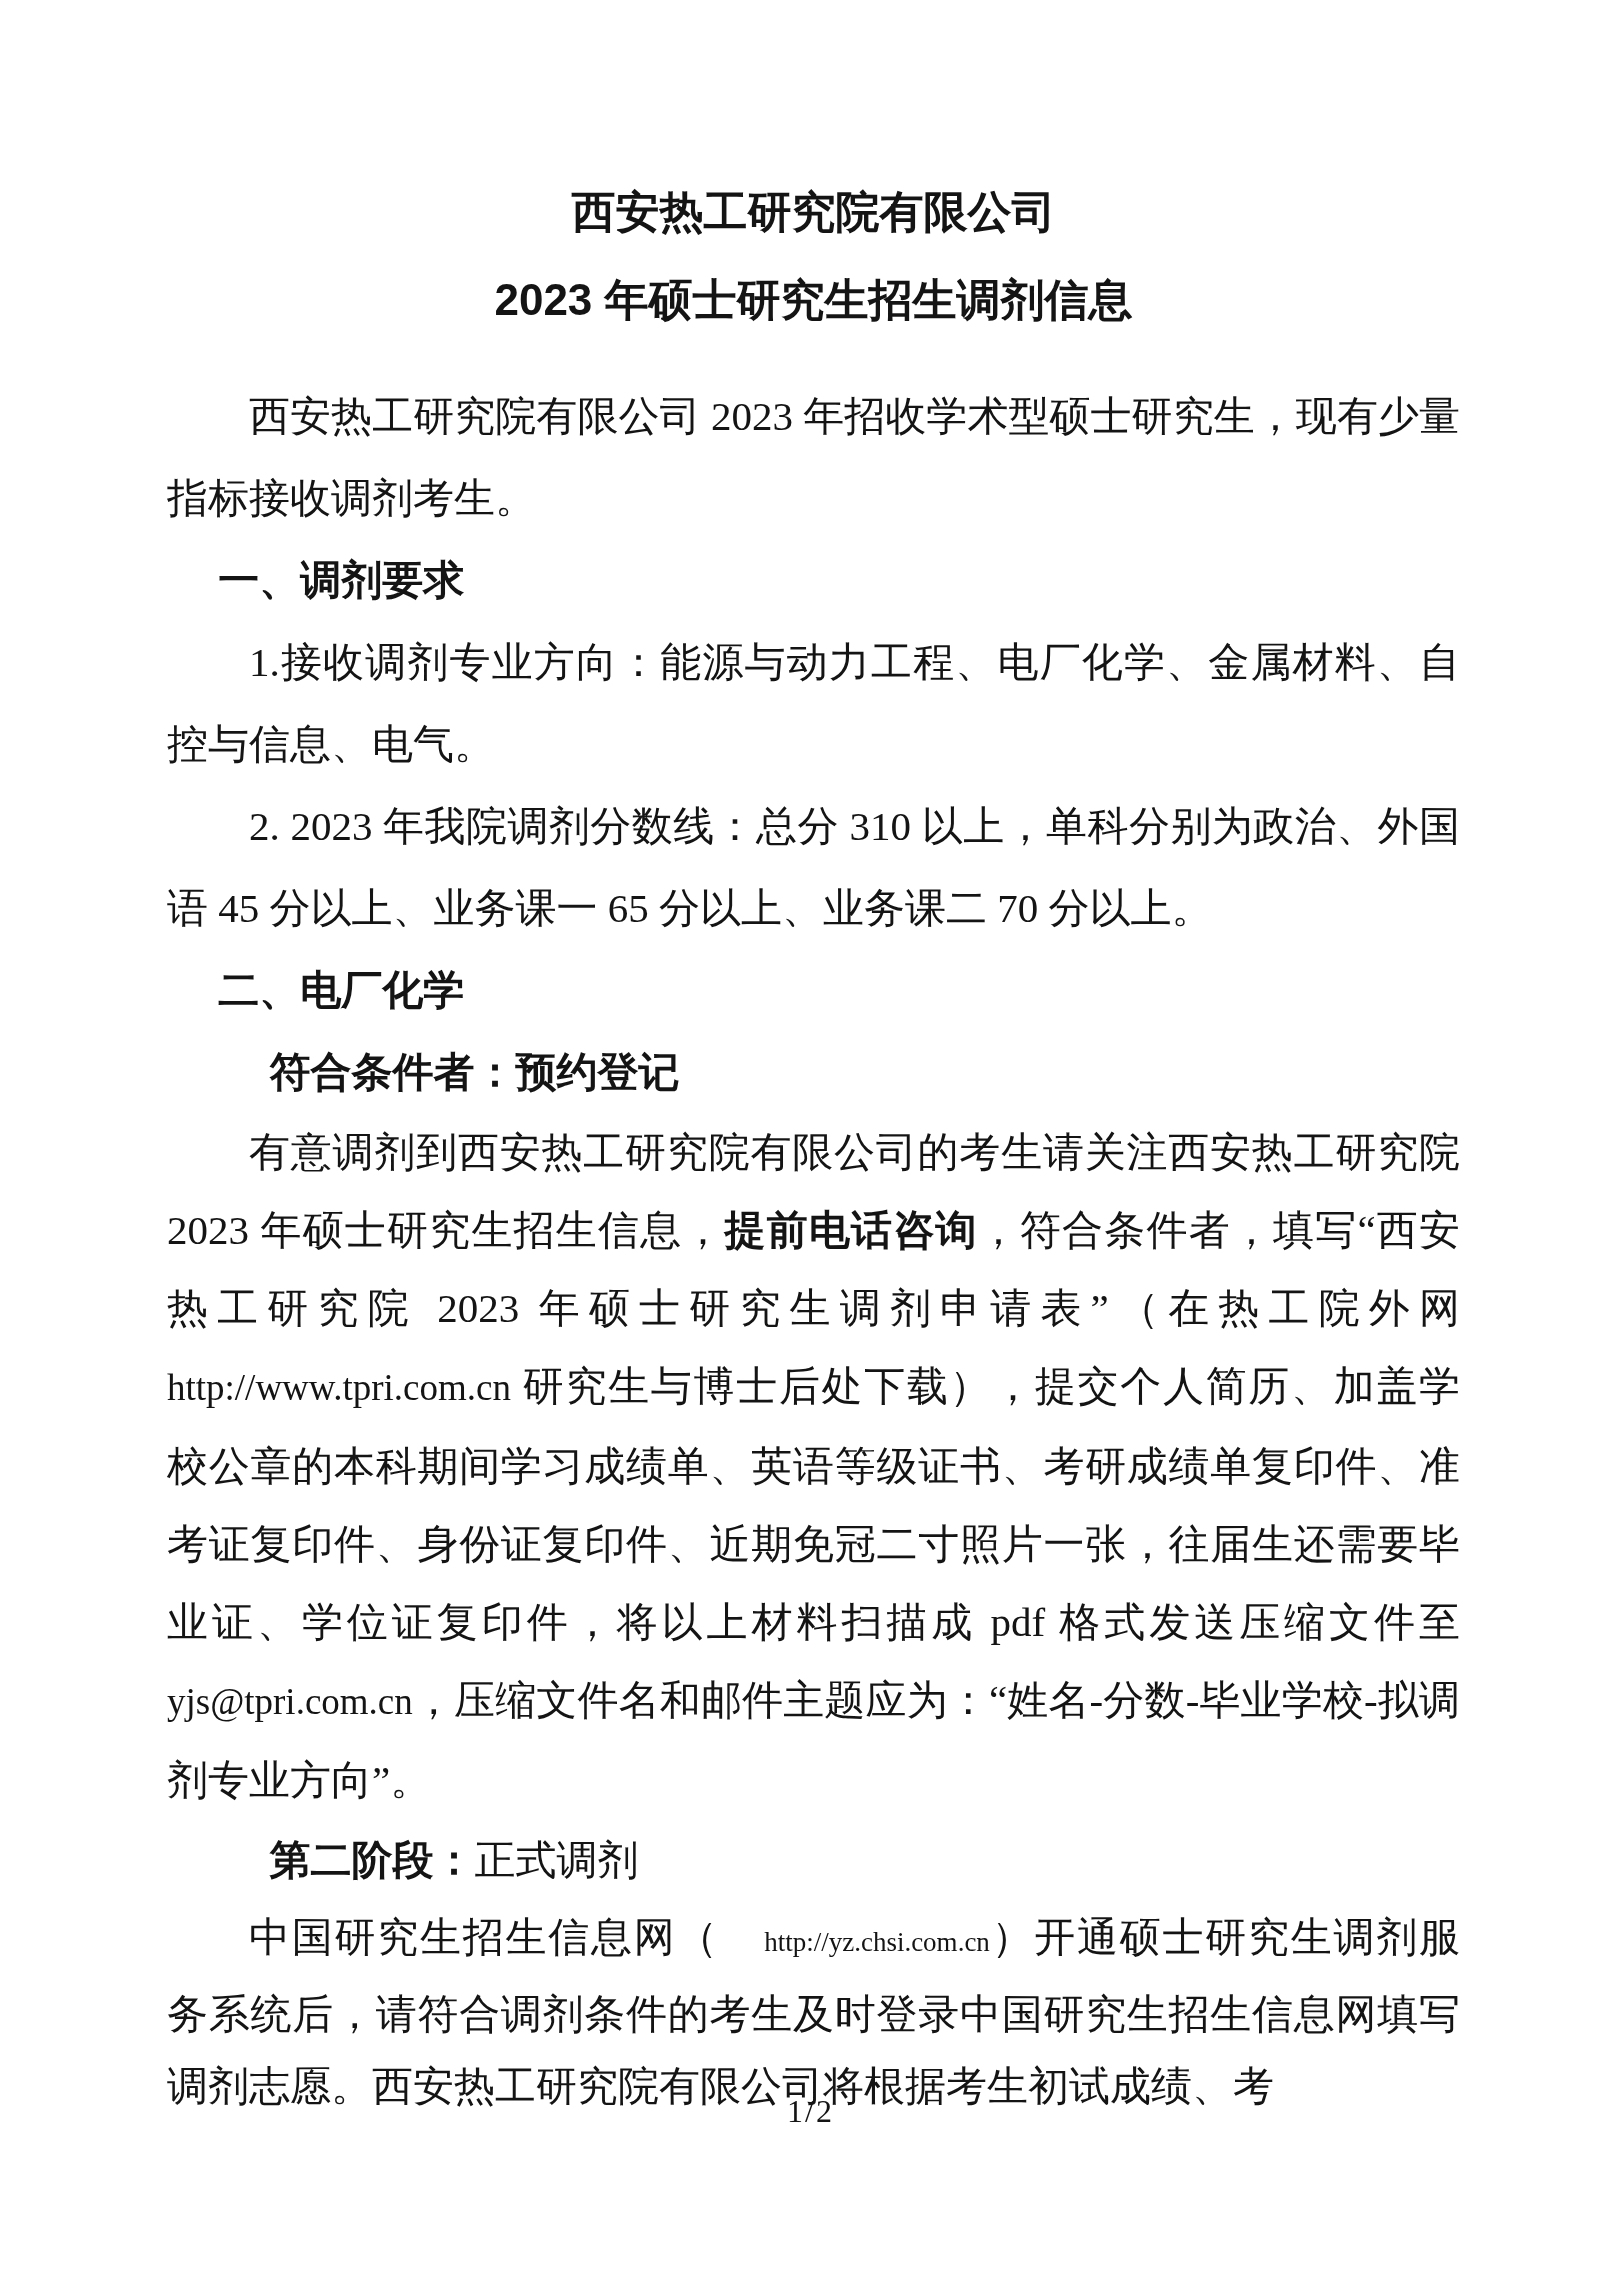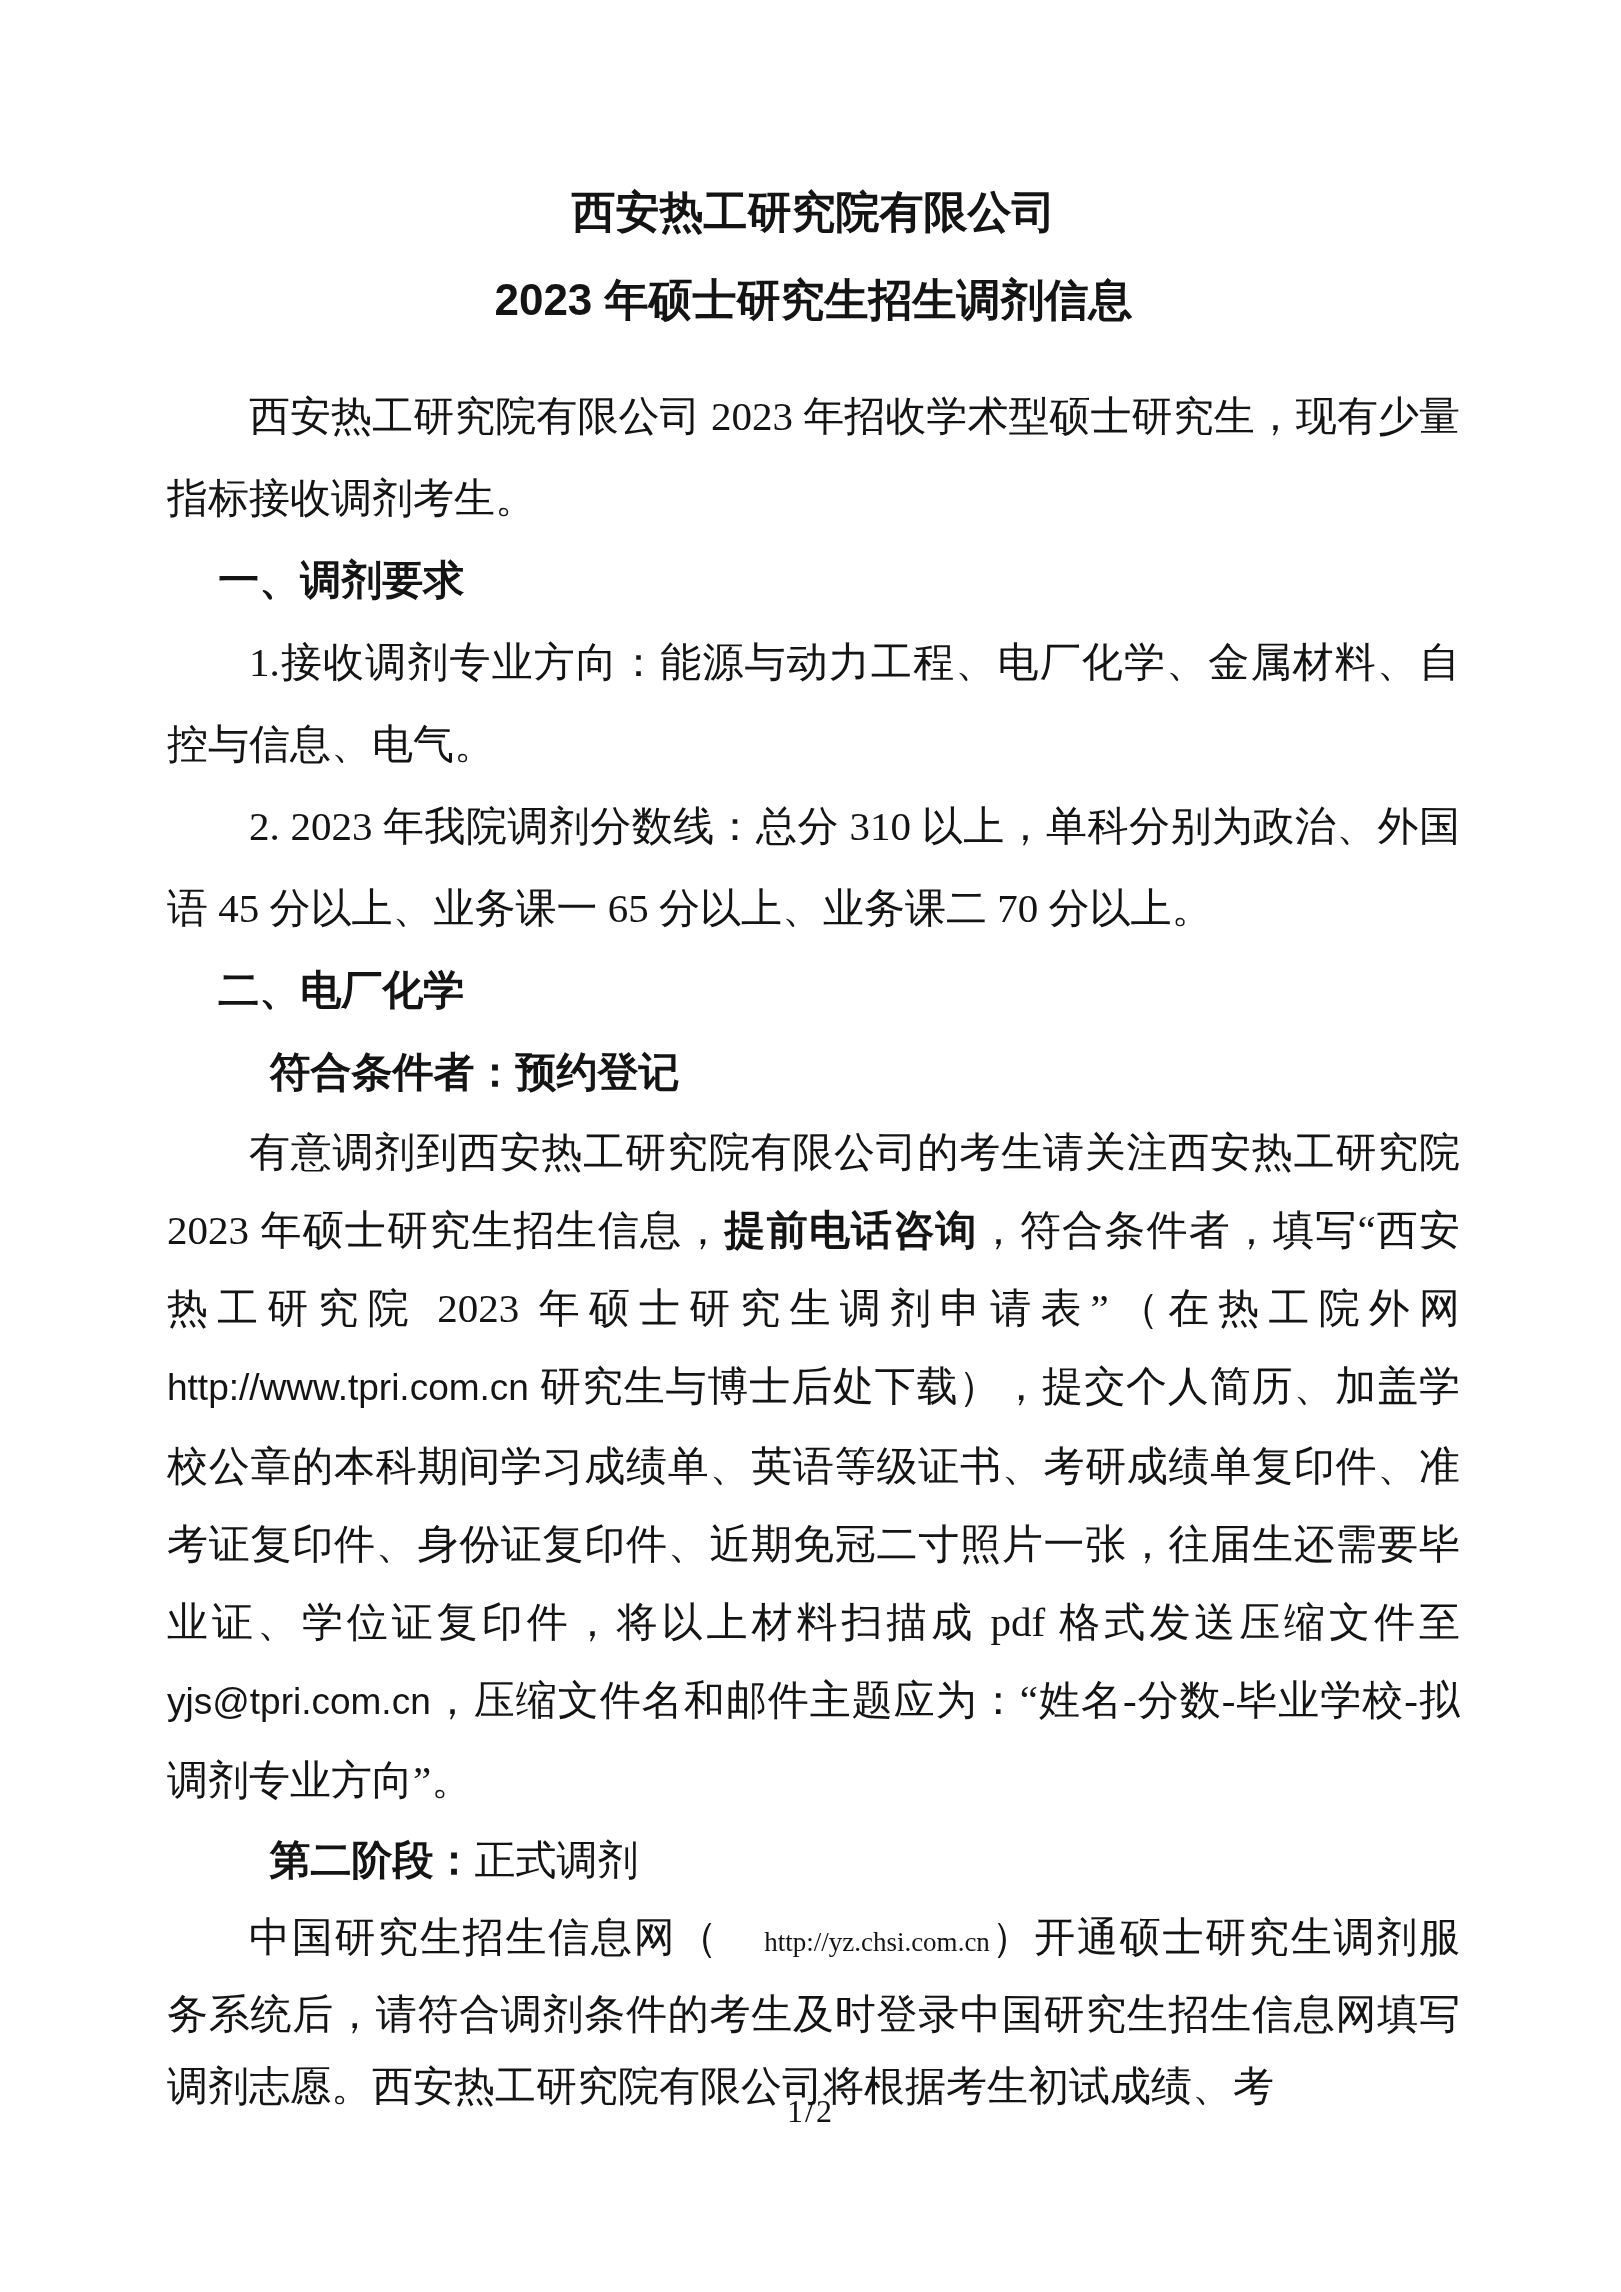--- a/index.html
+++ b/index.html
@@ -53,21 +53,21 @@
   }
   .stage-label {
     font-family: "Liberation Sans", "DejaVu Sans", sans-serif;
     font-weight: bold;
   }
   .stage-name-bold { font-weight: bold; }
   .stage-para { line-height: 78px; }
   .tight { line-height: 72px; }
   .bold { font-weight: bold; }
   .mono {
-    font-family: Liberation Sans, sans-serif;
+    font-family: Liberation Serif, serif;
     font-size: 37px;
   }
   .mono-small {
     font-family: Liberation Serif, serif;
     font-size: 27px;
     margin-left: 45px;
   }
   .page-footer {
     position: absolute;
     left: 0;

